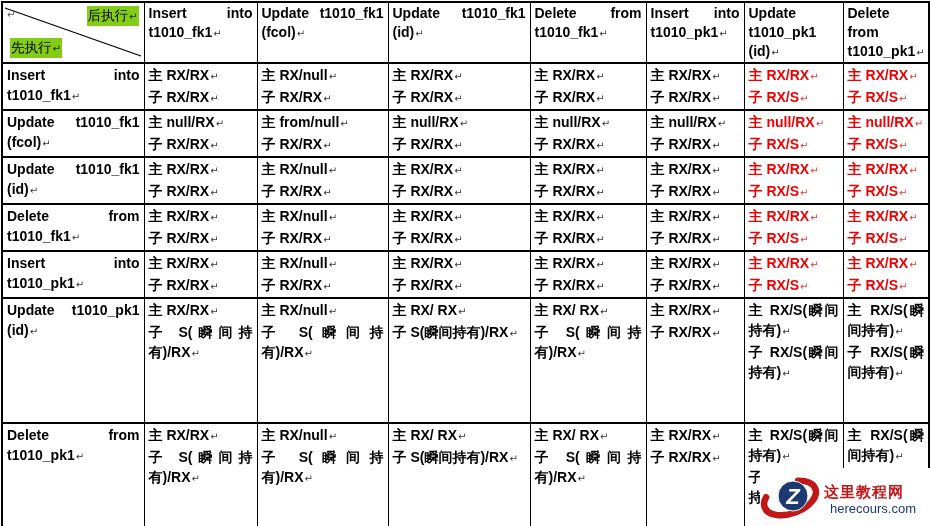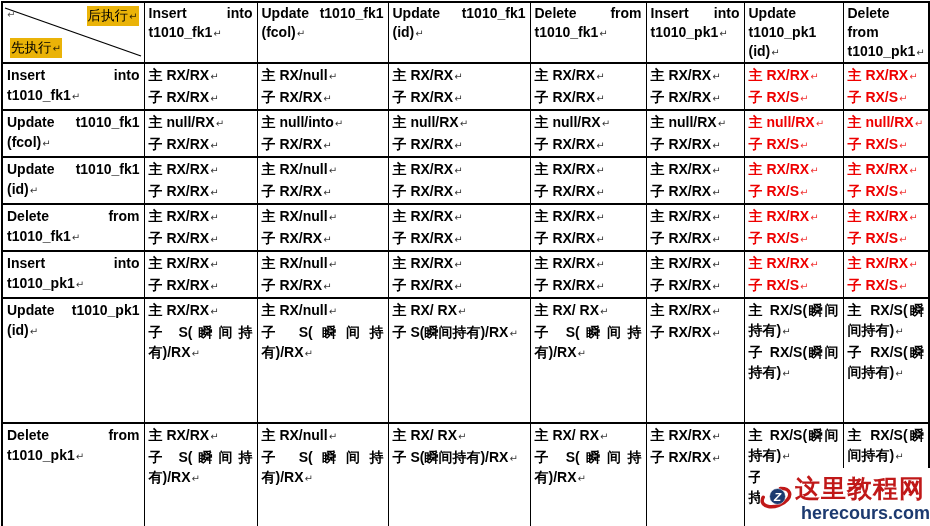--- a/index.html
+++ b/index.html
@@ -15,32 +15,32 @@
     border:1px solid #000;border-top-width:2px;border-bottom-width:2px;
     vertical-align:top;padding:1px 4px 0 4px;overflow:hidden;
     font-weight:bold;font-size:14px;line-height:20px;text-align:justify;
   }
   .matrix thead td,.matrix thead th{line-height:19px;height:58px;}
   .para{margin:0;}
   .mark{font-size:10px;opacity:.8;margin-left:1px;font-weight:normal;}
   
   td.corner{position:relative;padding:0;font-weight:normal;}
   td.corner svg{position:absolute;left:0;top:0;}
-  .corner-lbl{position:absolute;background:#eab308;font-size:13.5px;font-weight:normal;padding:0 1px;white-space:nowrap;}
+  .corner-lbl{position:absolute;background:#84cc16;font-size:13.5px;font-weight:normal;padding:0 1px;white-space:nowrap;}
   .corner-later{top:3px;right:5px;}
   .corner-first{top:35px;left:7px;}
   .corner-pmark{position:absolute;top:2px;left:4px;font-size:10px;color:#555;}
   
   .watermark{
     position:absolute;right:0;bottom:0;width:170px;height:58px;background:#fff;
     display:flex;align-items:center;gap:2px;z-index:5;
   }
   .wm-text{display:flex;flex-direction:column;line-height:1;margin-top:4px;}
-  .wm-brand{color:#c01818;font-size:25px;font-weight:bold;white-space:nowrap;letter-spacing:1px;}
-  .wm-domain{color:#1c3a70;font-size:18px;font-weight:bold;margin-top:3px;margin-left:6px;white-space:nowrap;}
+  .wm-brand{color:#c01818;font-size:15px;font-weight:bold;white-space:nowrap;letter-spacing:1px;}
+  .wm-domain{color:#1c3a70;font-size:13px;font-weight:normal;margin-top:3px;margin-left:6px;white-space:nowrap;}
 </style>
 </head>
 <body>
 
 <div class="canvas">
 
   <table class="matrix">
     <colgroup>
       <col style="width:142px">
         <col style="width:113px">
@@ -102,21 +102,21 @@
             <div class="para"><span>子 RX/S</span><span class="mark">↵</span></div>
           </td>
         </tr>
         <tr style="height: 43px;">
           <th><span>Update t1010_fk1 (fcol)</span><span class="mark">↵</span></th>
           <td>
             <div class="para"><span>主 null/RX</span><span class="mark">↵</span></div>
             <div class="para"><span>子 RX/RX</span><span class="mark">↵</span></div>
           </td>
           <td>
-            <div class="para"><span>主 null/into</span><span class="mark">↵</span></div>
+            <div class="para"><span>主 from/null</span><span class="mark">↵</span></div>
             <div class="para"><span>子 RX/RX</span><span class="mark">↵</span></div>
           </td>
           <td>
             <div class="para"><span>主 null/RX</span><span class="mark">↵</span></div>
             <div class="para"><span>子 RX/RX</span><span class="mark">↵</span></div>
           </td>
           <td>
             <div class="para"><span>主 null/RX</span><span class="mark">↵</span></div>
             <div class="para"><span>子 RX/RX</span><span class="mark">↵</span></div>
           </td>

